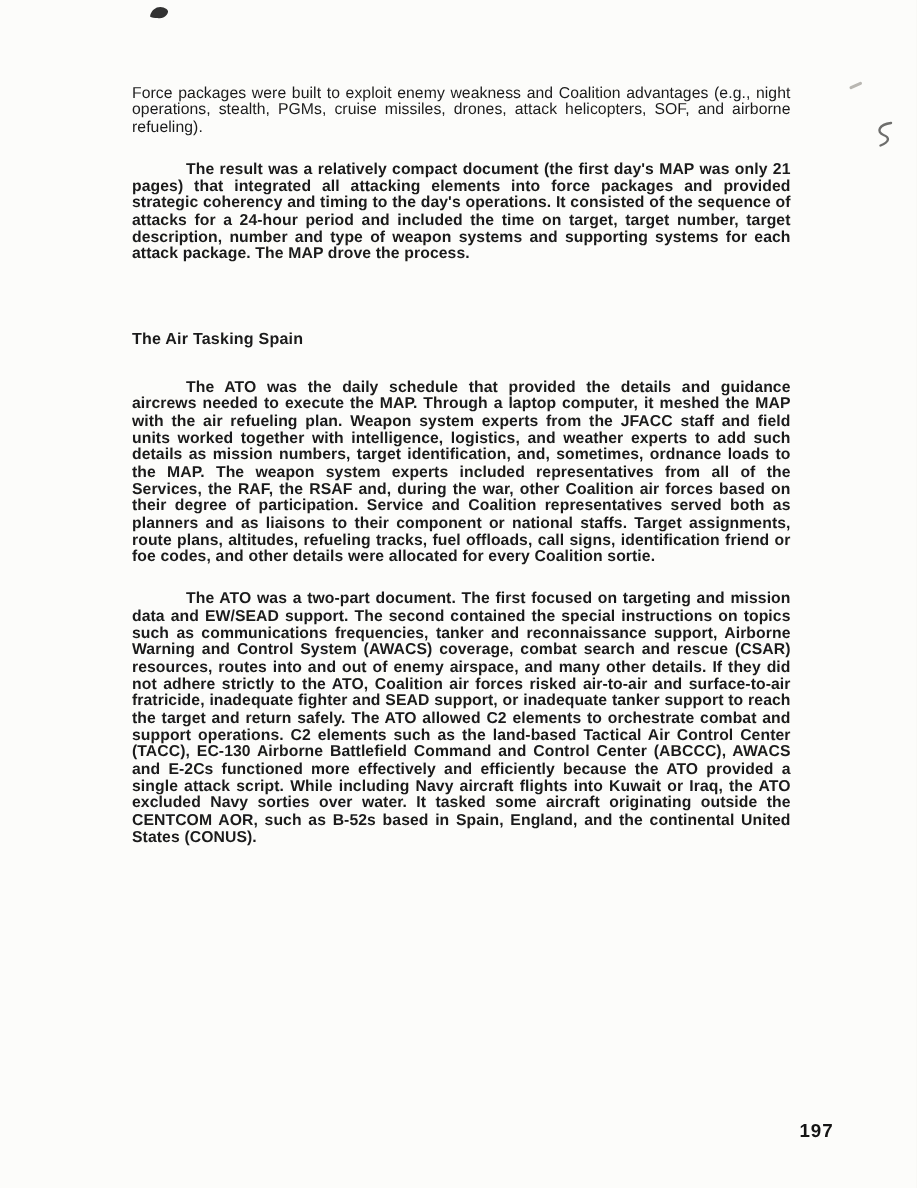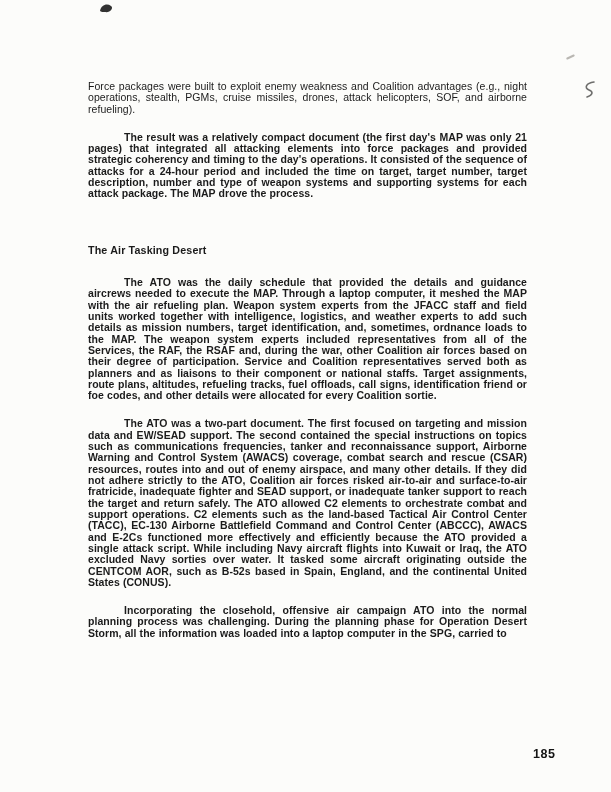--- a/index.html
+++ b/index.html
@@ -17,21 +17,20 @@
     height: 792px;
     background: #fcfcfa;
     color: #1b1b1b;
     overflow: hidden;
   }
   .text-block {
     position: absolute;
     left: 88px;
     top: 57px;
     width: 439px;
-    margin-top: 24px;
   }
   .para {
     margin: 0 0 16.5px 0;
     font-size: 10.5px;
     line-height: 11.35px;
     text-align: justify;
     letter-spacing: 0.05px;
     word-spacing: 0.15px;
   }
   .para.indent { text-indent: 36px; font-weight: bold; }
@@ -85,24 +84,23 @@
     <path d="M13 2 C5 3, 3 8, 8 10 C12 11.5, 12.5 14.5, 6 17" fill="none" stroke="#4a4a48" stroke-width="1.6" stroke-linecap="round" opacity="0.8"></path>
   </svg>
 
   <div class="artifact-faint"></div>
 
   <main class="text-block">
     <p class="para">Force packages were built to exploit enemy weakness and Coalition advantages (e.g., night operations, stealth, PGMs, cruise missiles, drones, attack helicopters, SOF, and airborne refueling).</p>
 
     <p class="para indent">The result was a relatively compact document (the first day's MAP was only 21 pages) that integrated all attacking elements into force packages and provided strategic coherency and timing to the day's operations. It consisted of the sequence of attacks for a 24-hour period and included the time on target, target number, target description, number and type of weapon systems and supporting systems for each attack package. The MAP drove the process.</p>
 
-    <h2 class="heading">The Air Tasking Desert</h2>
+    <h2 class="heading">The Air Tasking Spain</h2>
 
     <p class="para indent">The ATO was the daily schedule that provided the details and guidance aircrews needed to execute the MAP. Through a laptop computer, it meshed the MAP with the air refueling plan. Weapon system experts from the JFACC staff and field units worked together with intelligence, logistics, and weather experts to add such details as mission numbers, target identification, and, sometimes, ordnance loads to the MAP. The weapon system experts included representatives from all of the Services, the RAF, the RSAF and, during the war, other Coalition air forces based on their degree of participation. Service and Coalition representatives served both as planners and as liaisons to their component or national staffs. Target assignments, route plans, altitudes, refueling tracks, fuel offloads, call signs, identification friend or foe codes, and other details were allocated for every Coalition sortie.</p>
 
     <p class="para indent">The ATO was a two-part document. The first focused on targeting and mission data and EW/SEAD support. The second contained the special instructions on topics such as communications frequencies, tanker and reconnaissance support, Airborne Warning and Control System (AWACS) coverage, combat search and rescue (CSAR) resources, routes into and out of enemy airspace, and many other details. If they did not adhere strictly to the ATO, Coalition air forces risked air-to-air and surface-to-air fratricide, inadequate fighter and SEAD support, or inadequate tanker support to reach the target and return safely. The ATO allowed C2 elements to orchestrate combat and support operations. C2 elements such as the land-based Tactical Air Control Center (TACC), EC-130 Airborne Battlefield Command and Control Center (ABCCC), AWACS and E-2Cs functioned more effectively and efficiently because the ATO provided a single attack script. While including Navy aircraft flights into Kuwait or Iraq, the ATO excluded Navy sorties over water. It tasked some aircraft originating outside the CENTCOM AOR, such as B-52s based in Spain, England, and the continental United States (CONUS).</p>
 
-    <p class="para indent">Incorporating the closehold, offensive air campaign ATO into the normal planning process was challenging. During the planning phase for Operation Desert Storm, all the information was loaded into a laptop computer in the SPG, carried to</p>
   </main>
 
-  <div class="page-number">185</div>
+  <div class="page-number">197</div>
 
 </div>
 
 </body></html>

